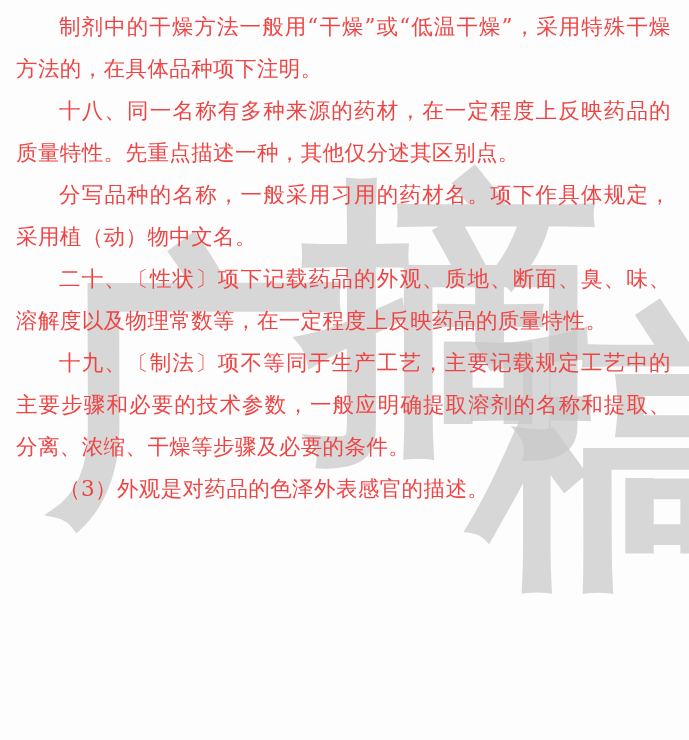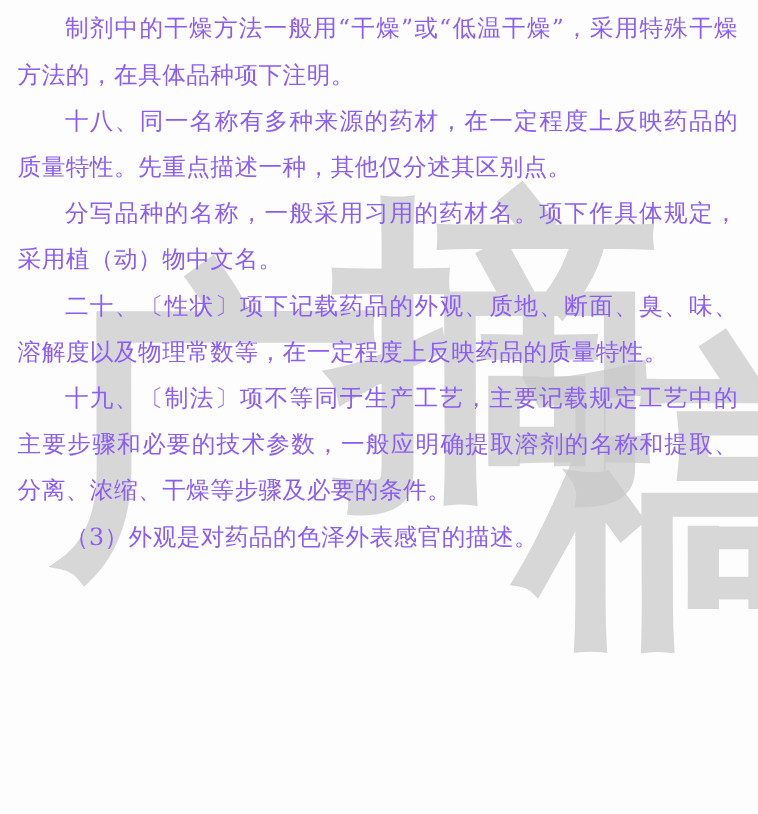--- a/index.html
+++ b/index.html
@@ -48,21 +48,21 @@
   #text-body {
     position: relative;
     z-index: 2;
     padding: 6px 18px 0 16px;
     box-sizing: border-box;
   }
 
   p.para {
     margin: 0;
     padding: 0;
-    color: #8b5cf6;
+    color: #ef4444;
     font-size: 21.5px;
     line-height: 42px;
     letter-spacing: 0.4px;
     text-align: justify;
     text-justify: inter-ideograph;
     text-indent: 2em;
     font-family: "DejaVu Serif", "Liberation Serif", serif;
   }
 </style>
 </head>

